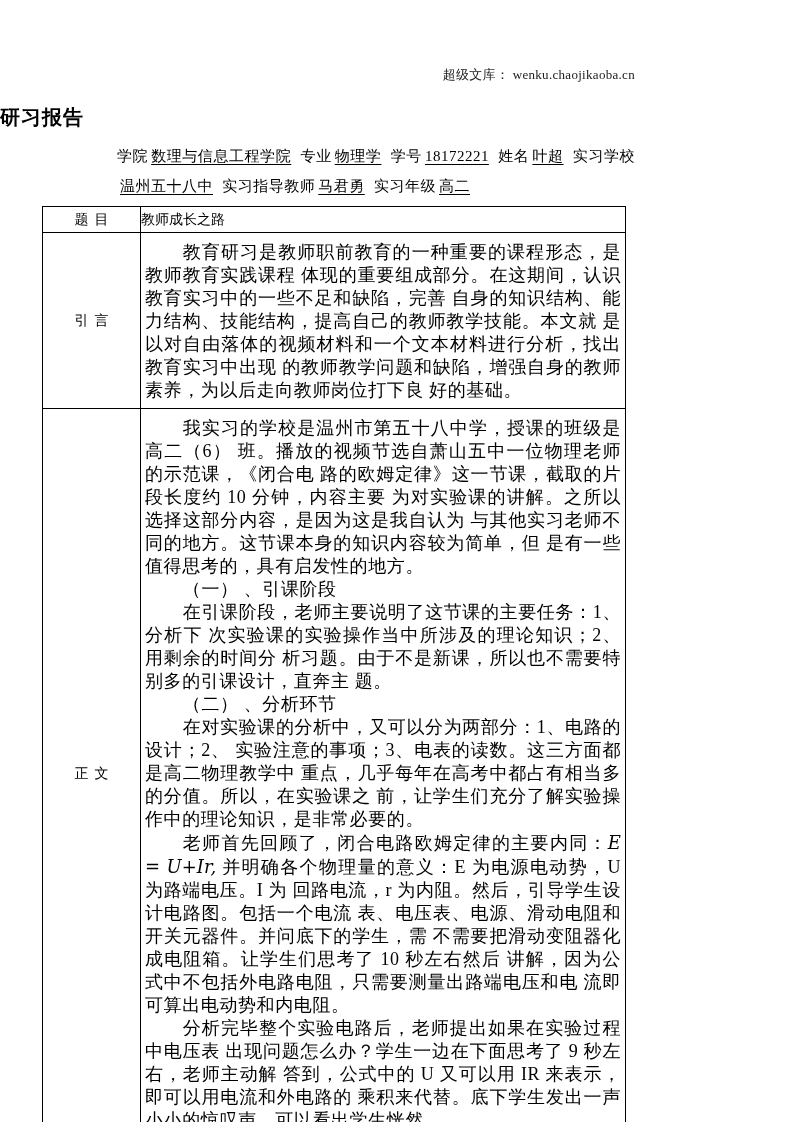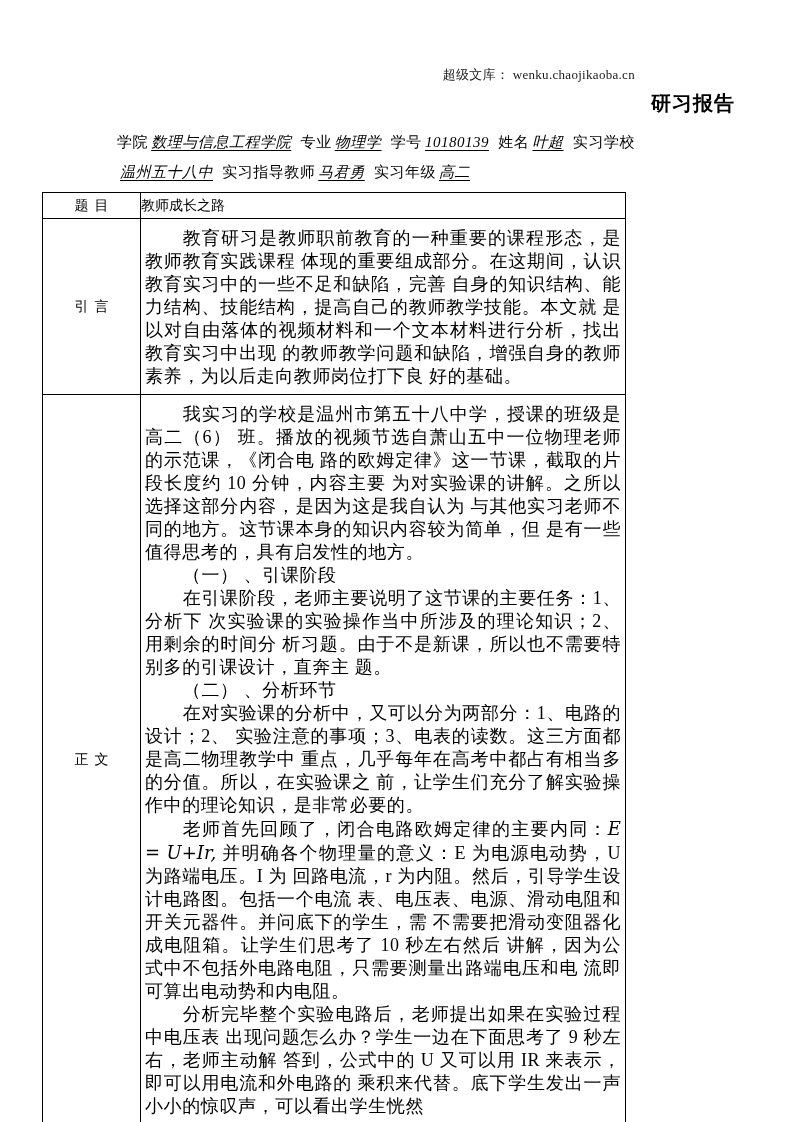--- a/index.html
+++ b/index.html
@@ -16,39 +16,38 @@
   .watermark {
     margin-top: 66px;
     padding-right: 100px;
     text-align: right;
     font-size: 13px;
     line-height: 17px;
     color: #1a1a1a;
     letter-spacing: 0.3px;
   }
   .doc-title {
-    margin-top: 6px;
-    text-align: right;
+    margin-top: 20px;
+    text-align: left;
     font-size: 20px;
     line-height: 28px;
     font-weight: bold;
     letter-spacing: 1px;
   }
   .info-line {
     margin: 10px 100px 0 117px;
     font-size: 15px;
     line-height: 30px;
     text-align: justify;
     letter-spacing: 0.5px;
   }
   .info-line .u {
     text-decoration: underline;
     text-underline-offset: 3px;
     margin: 0 5px 0 3px;
-    font-style: italic;
   }
   .report-table {
     margin: 5px 0 0 42px;
     border-collapse: collapse;
     table-layout: fixed;
     width: 584px;
   }
   .report-table td {
     border: 1px solid #000000;
     font-size: 14px;
@@ -90,21 +89,21 @@
 
 <div class="page">
 
   <div class="watermark">超级文库： wenku.chaojikaoba.cn</div>
 
   <h1 class="doc-title">研习报告</h1>
 
   <p class="info-line">
     <span>学院</span><span class="u">数理与信息工程学院</span>
     <span>专业</span><span class="u">物理学</span>
-    <span>学号</span><span class="u">10180139</span>
+    <span>学号</span><span class="u">18172221</span>
     <span>姓名</span><span class="u">叶超</span>
     <span>实习学校</span><span class="u">温州五十八中</span>
     <span>实习指导教师</span><span class="u">马君勇</span>
     <span>实习年级</span><span class="u">高二</span>
   </p>
 
   <table class="report-table">
     <tbody>
       <tr>
         <td class="label-cell">题目</td>

